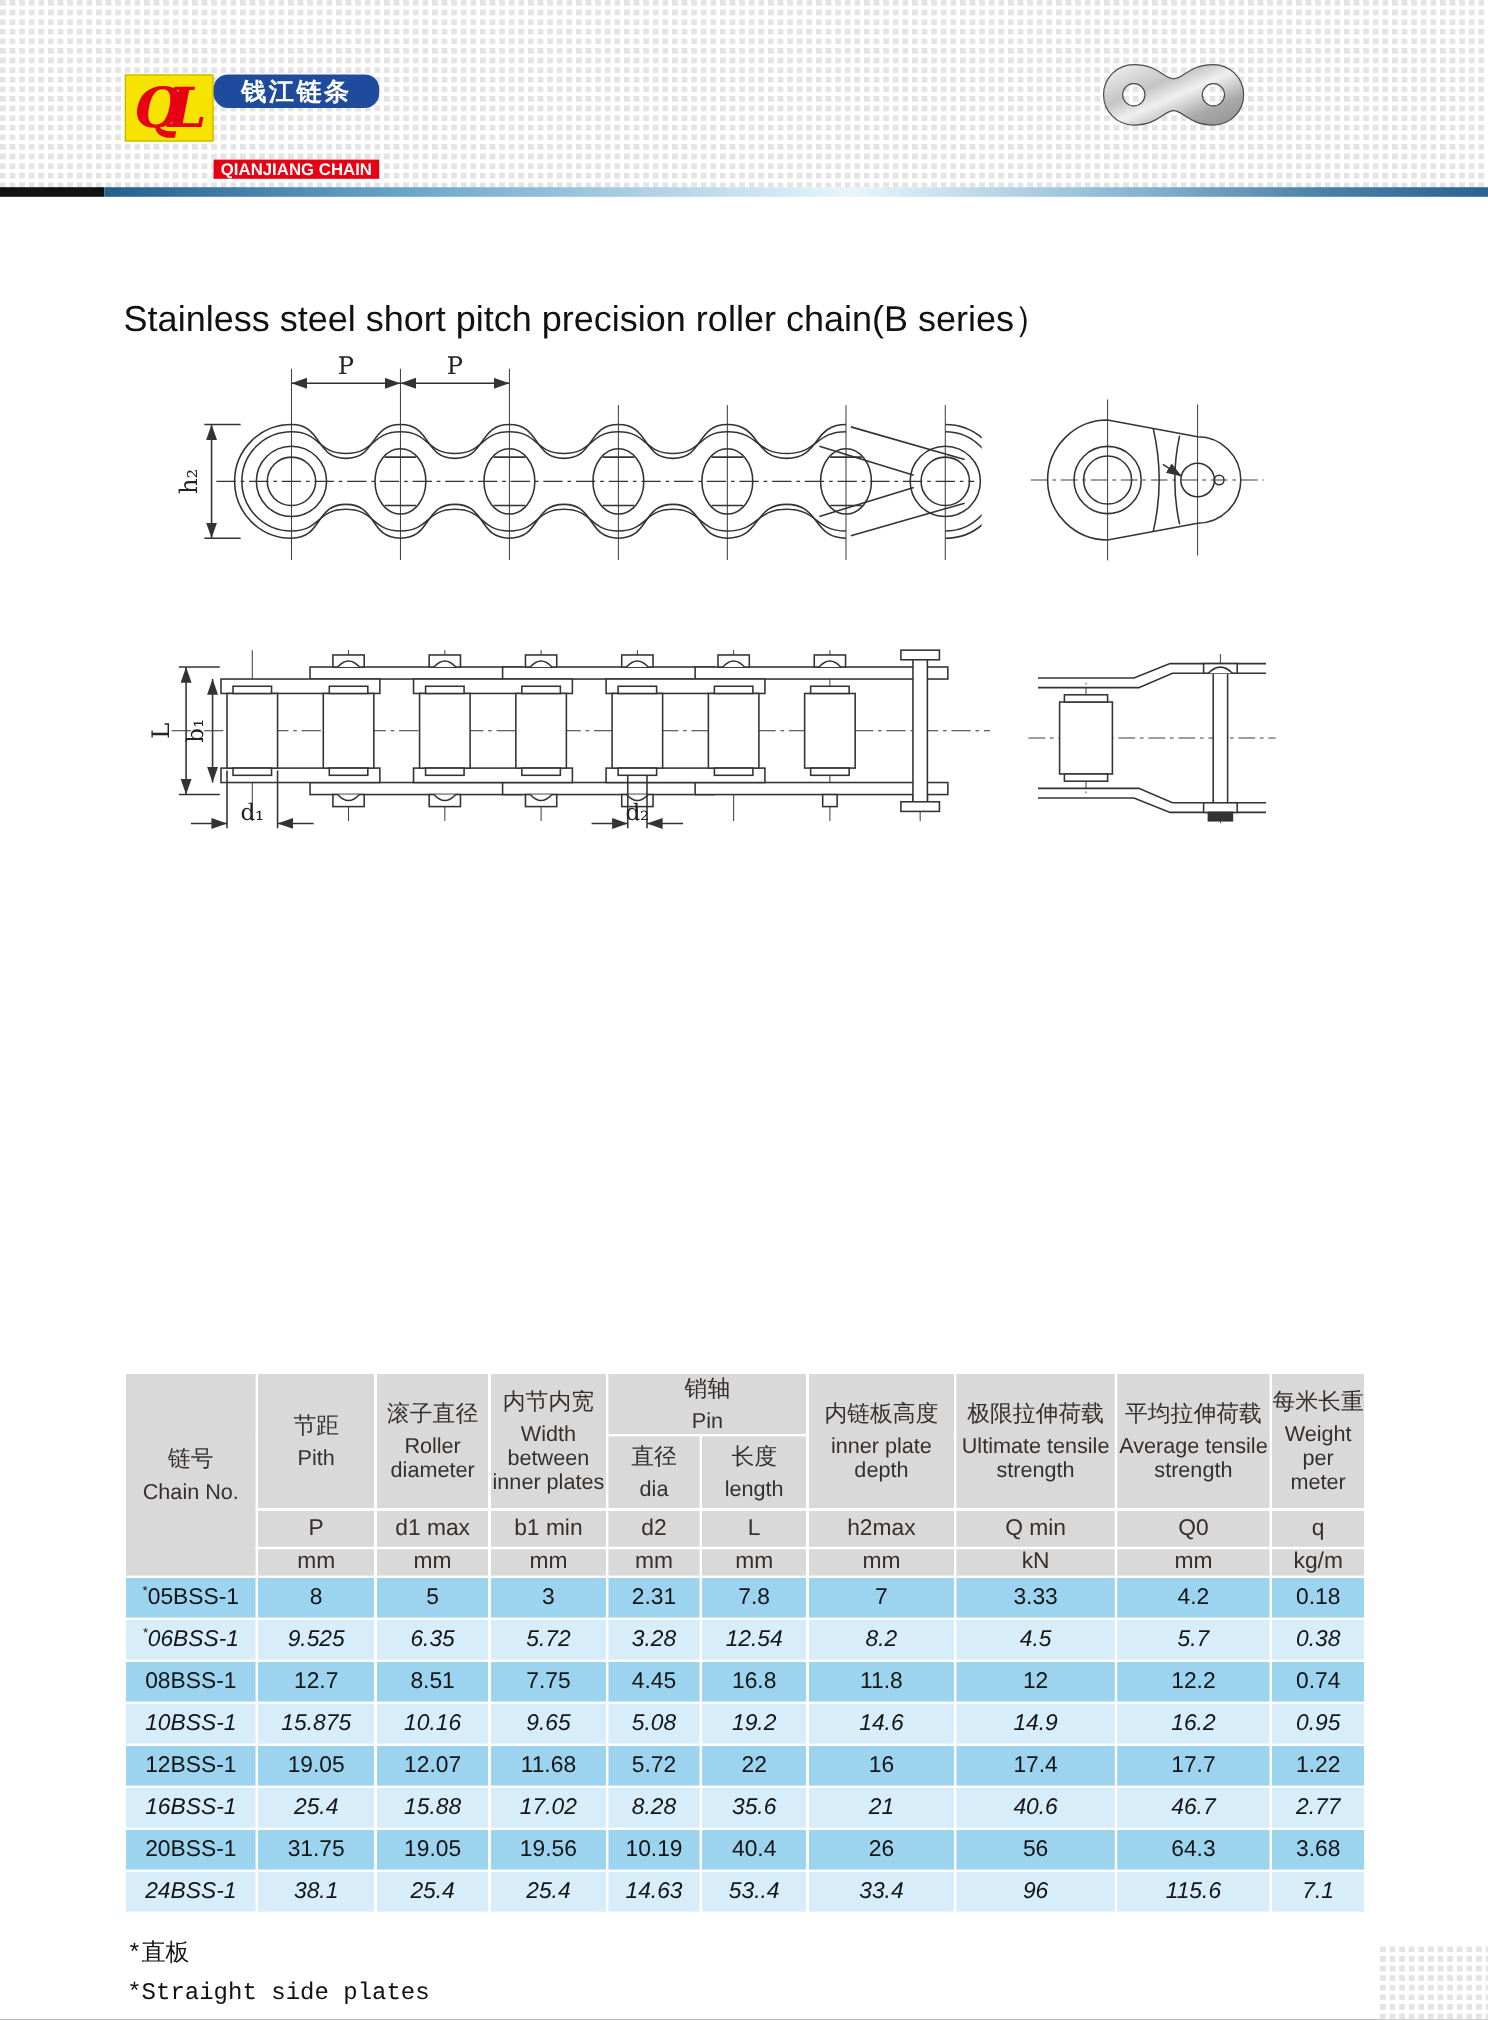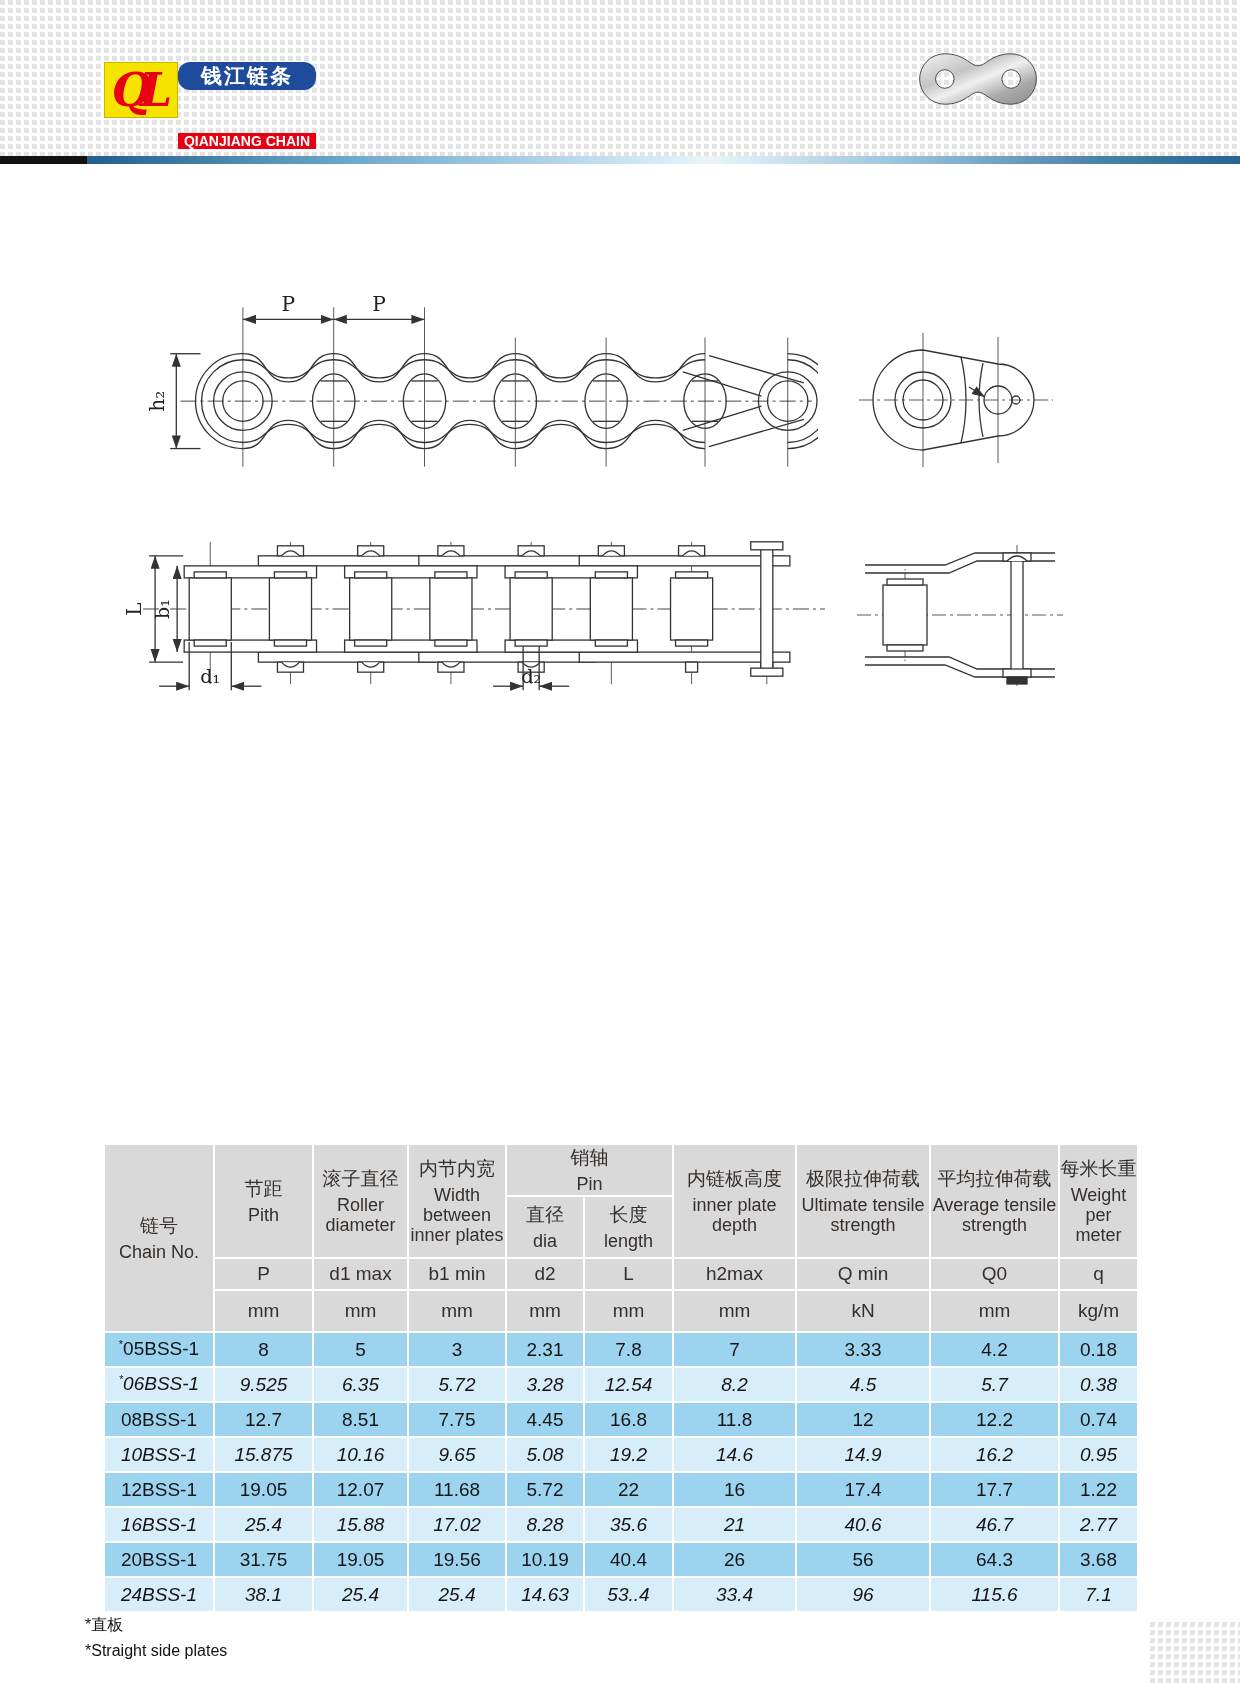--- a/index.html
+++ b/index.html
@@ -39,30 +39,30 @@
 
   .drawing{position:absolute;}
   svg text{font-family:"DejaVu Serif","Liberation Serif",serif;fill:#222;}
 
   
   .spec-table{position:absolute;left:103px;top:1143px;width:1034px;
               border-collapse:collapse;table-layout:fixed;}
   .spec-table th,.spec-table td{border:2px solid #fff;text-align:center;vertical-align:middle;
               padding:0;font-weight:normal;overflow:hidden;}
   .spec-table th{background:#d9d9d9;color:#35302d;}
-  .h-top{height:52px;} .h-sub{height:62px;} .h-sym{height:32px;font-size:19px;} .h-unit{height:42px;font-size:19px;}
+  .h-top{height:52px;} .h-sub{height:62px;} .h-sym{height:32px;font-size:19px;} .h-unit{height:24px;font-size:19px;}
   .hcell .cn{font-size:19px;line-height:1.25;}
   .hcell .en{font-size:18px;line-height:1.12;margin-top:4px;}
   th.chain-col{height:auto;}
   tbody tr{height:35px;margin-top:47px;}
   tbody td{font-size:19px;color:#151515;}
   tr.row-dark td{background:#9cd4f0;}
   tr.row-light td{background:#d7edfa;font-style:italic;}
   td.chain-no sup{font-size:11px;vertical-align:super;}
-  .footnotes{position:absolute;left:85px;top:1612px;font-size:16px;color:#111;line-height:1.65;}
+  .footnotes{position:absolute;left:106px;top:1612px;font-size:20px;color:#111;line-height:1.65;font-family:Liberation Mono, monospace;}
 </style>
 </head>
 <body>
 
 <div class="page">
 
   <div class="top-band dots"></div>
 
   <div class="logo">
     <div class="logo-mark">
@@ -87,20 +87,21 @@
     <path fill-rule="evenodd" fill="url(#metal)" stroke="#4a4a4a" stroke-width="1.5" d="M45,12 C75,12 83,30 95,30 C107,30 115,12 145,12 A38,38 0 1 1 145,88 C115,88 107,70 95,70 C83,70 75,88 45,88 A38,38 0 1 1 45,12 Z
          M45,50 m-14,0 a14,14 0 1 0 28,0 a14,14 0 1 0 -28,0
          M145,50 m-14,0 a14,14 0 1 0 28,0 a14,14 0 1 0 -28,0"></path>
   </svg>
 
   <div class="rule-bar">
     <div class="rule-black"></div>
     <div class="rule-grad"></div>
   </div>
 
+  <div class="title-en">Stainless steel short pitch precision roller chain(B series）</div>
 
   <svg class="drawing" style="left:142px;top:285px;" width="676" height="202" viewBox="0 0 670 200" fill="none" stroke="#333" stroke-width="1.3">
     <defs>
       <marker id="ar1" markerWidth="11" markerHeight="8" refX="10" refY="3.5" orient="auto-start-reverse">
         <path d="M0,0 L10,3.5 L0,7 Z" fill="#333" stroke="none"></path>
       </marker>
     </defs>
 
     <line x1="38" y1="115" x2="664" y2="115" stroke-width="0.9" stroke-dasharray="16 4 3 4"></line>
     <g stroke-width="0.8">

